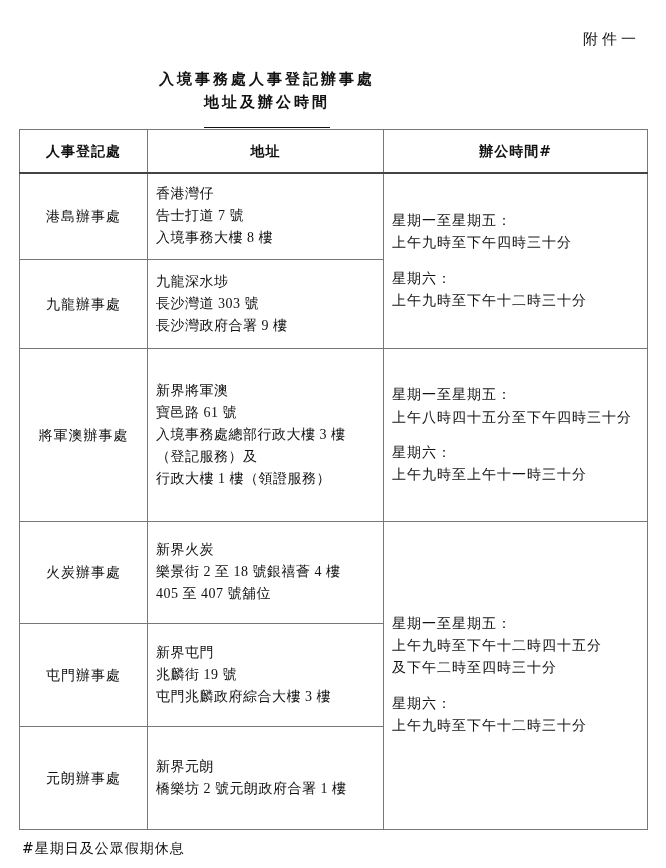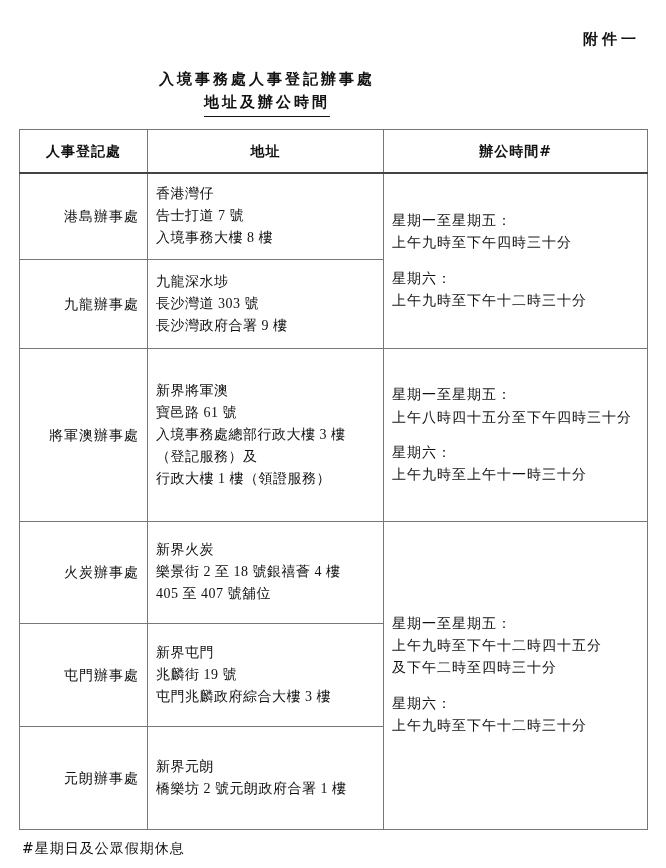--- a/index.html
+++ b/index.html
@@ -13,37 +13,37 @@
     position: relative;
     overflow: hidden;
     font-family: "DejaVu Serif", "Liberation Serif", serif;
     color: #111111;
   }
   .annex {
     position: absolute;
     top: 30px;
     right: 26px;
     font-size: 15px;
-    font-weight: bold;
+    font-weight: normal;
     letter-spacing: 4px;
   }
   .title {
     position: absolute;
     left: 0;
     width: 534px;
     text-align: center;
     font-size: 15px;
     font-weight: bold;
     letter-spacing: 3px;
   }
   .title.line1 { top: 70px; left: 0; }
   .title.line2 { top: 93px; }
   .title.line2 span {
     border-bottom: 1.5px solid #111;
-    padding-bottom: 5px;
+    padding-bottom: 16px;
     margin-top: 19px;
   }
   table.offices {
     position: absolute;
     left: 19px;
     top: 129px;
     width: 628px;
     border-collapse: collapse;
     font-size: 14px;
     table-layout: fixed;
@@ -58,21 +58,21 @@
     height: 42px;
     font-weight: bold;
     font-size: 14px;
     text-align: center;
     letter-spacing: 1px;
     border-bottom: 2px solid #444444;
   }
   col.c1 { width: 128px; }
   col.c2 { width: 236px; }
   col.c3 { width: 264px; }
-  td.office { text-align: right; letter-spacing: 1px; }
+  td.office { text-align: center; letter-spacing: 1px; }
   td.addr { text-align: left; letter-spacing: 0.5px; }
   td.hours { text-align: left; letter-spacing: 1px; }
   .line { display: block; white-space: nowrap; font-family: Liberation Serif, serif; }
   .wrap { display: block; white-space: normal; }
   .gap { display: block; height: 14px; }
   .footnote {
     position: absolute;
     left: 22px;
     top: 840px;
     font-size: 14px;

